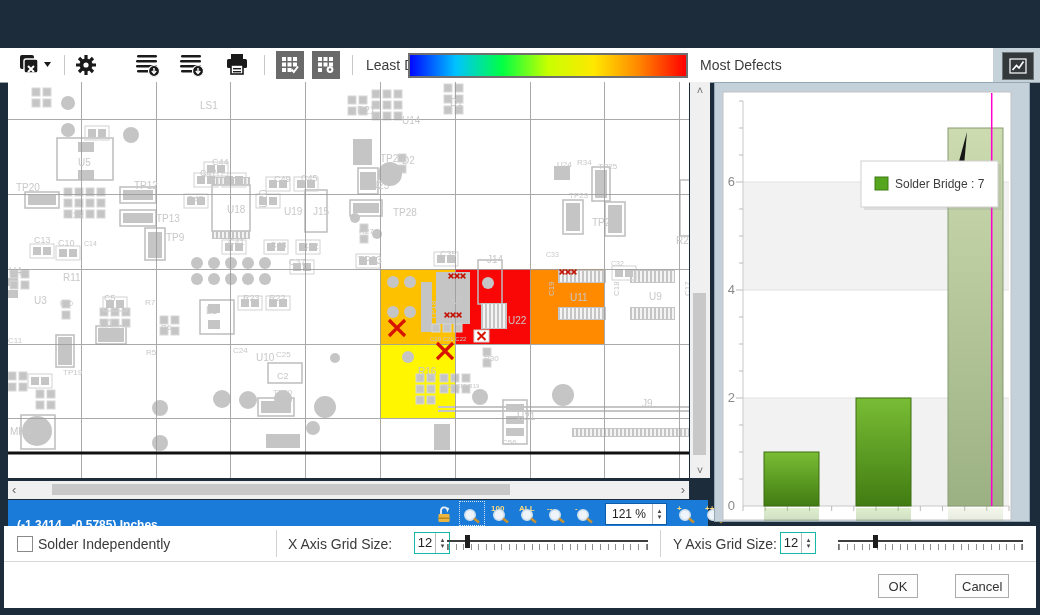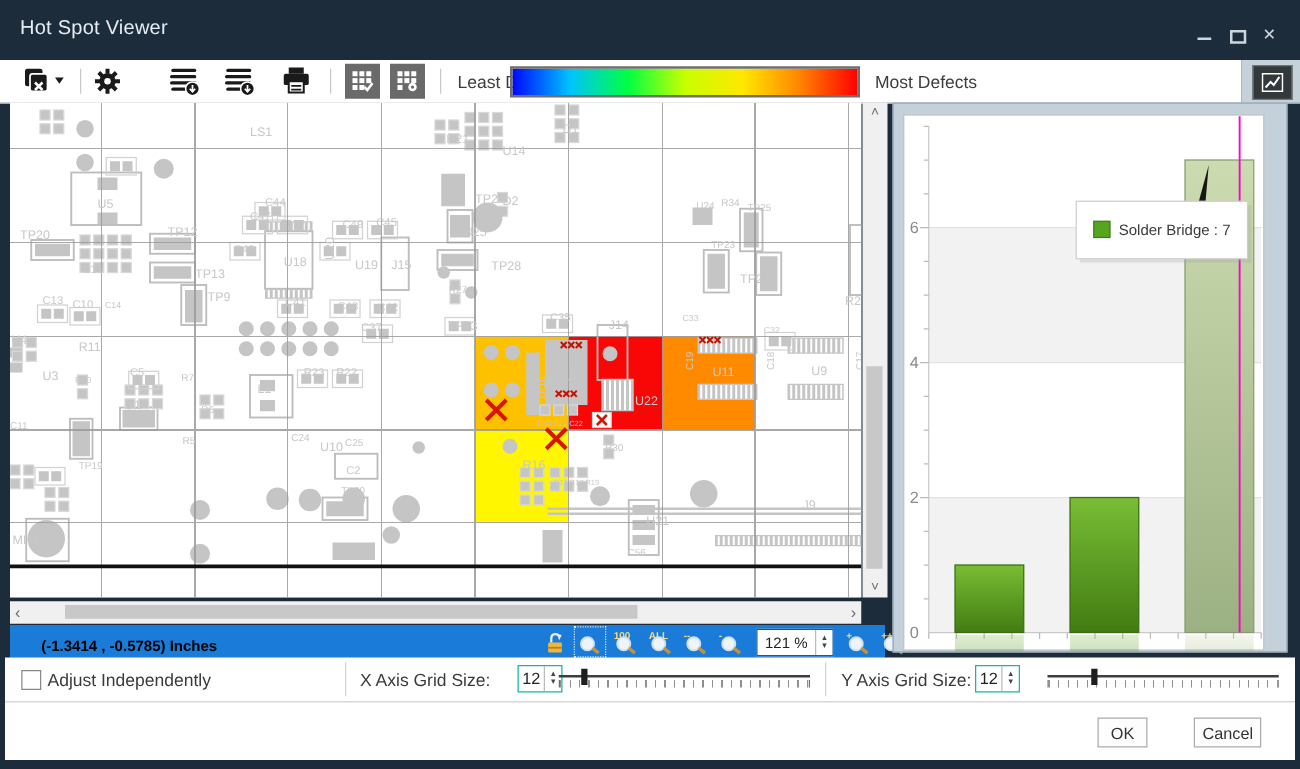--- a/index.html
+++ b/index.html
@@ -24,21 +24,21 @@
   .pcb{position:absolute;left:8px;top:82px;width:681px;height:396px;background:#fff;overflow:hidden;}
   
   .vscroll{position:absolute;left:690px;top:82px;width:20px;height:396px;background:#f0f0f0;}
   .vthumb{position:absolute;left:3px;top:211px;width:13px;height:162px;background:#c8c8c8;}
   .varrow{position:absolute;left:0;width:20px;text-align:center;color:#6b6b6b;font-size:11px;}
   .hscroll{position:absolute;left:8px;top:481px;width:681px;height:18px;background:#f0f0f0;}
   .hthumb{position:absolute;left:44px;top:3px;width:458px;height:11px;background:#c8c8c8;}
   .harrow{position:absolute;top:1px;color:#6b6b6b;font-size:13px;}
   
   .statusbar{position:absolute;left:8px;top:500px;width:700px;height:27px;background:#1a7cd8;}
-  .coords{position:absolute;left:9px;top:10px;color:#000000;font-size:12px;font-weight:bold;margin-left:16px;}
+  .coords{position:absolute;left:9px;top:18px;color:#ffffff;font-size:12px;font-weight:bold;}
   .zoomtools{position:absolute;left:425px;top:1px;height:25px;display:flex;align-items:center;}
   .magwrap{margin:0 2px;padding:1px;display:inline-flex;}
   .magwrap.sel{border:1px dotted #cfe3f5;}
   .zspin{width:60px;height:20px;background:#fff;border:1px solid #0d5ea8;display:flex;margin:0 6px;}
   .zspin .val{flex:1;font-size:12px;color:#222;text-align:center;line-height:20px;}
   .arrows{width:13px;border-left:1px solid #bbb;display:flex;flex-direction:column;align-items:center;justify-content:center;font-size:7px;line-height:6px;color:#444;}
   
   .controls{position:absolute;left:4px;top:526px;width:1032px;height:35px;background:#fff;}
   .ctl-sep{position:absolute;top:4px;width:1px;height:27px;background:#d2d2d2;}
   .checkbox{position:absolute;left:13px;top:10px;width:14px;height:14px;border:1px solid #8a8a8a;background:#fff;}
@@ -57,30 +57,20 @@
        font-family:"Liberation Sans",sans-serif;text-align:center;line-height:22px;}
   
   .panel{position:absolute;left:714px;top:82px;width:316px;height:440px;background:#c4d0da;border:1px solid #96a7b4;box-sizing:border-box;}
   svg text{font-family:"Liberation Sans",sans-serif;}
 </style>
 </head>
 <body>
 
 <div class="window">
 
-  <div class="titlebar">
-    <span class="title">Hot Spot Viewer</span>
-    <div class="winbtn wb-min">
-        <i></i>
-      </div>
-    <div class="winbtn wb-max">
-        <i></i>
-      </div>
-    <div class="winbtn wb-close">✕</div>
-  </div>
 
   <div class="toolbar">
     <div class="tb-ico" style="left:18px">
       <svg width="34" height="24" viewBox="0 0 34 24">
         <rect x="2" y="2" width="14" height="14" rx="2" fill="#1a1a1a"></rect>
         <rect x="6" y="6" width="14" height="14" rx="2" fill="#1a1a1a" stroke="#fff" stroke-width="1.4"></rect>
         <path d="M10 13 L16 19 M16 13 L10 19" stroke="#fff" stroke-width="2"></path>
         <path d="M26 9 L33 9 L29.5 14 Z" fill="#1a1a1a"></path>
       </svg>
     </div>
@@ -705,21 +695,21 @@
             <text x="1" y="8" font-size="8" font-weight="bold" fill="#ffd97a">++</text>
             <circle cx="9" cy="12" r="5.2" fill="#eef4fa" stroke="#cfe0ee" stroke-width="1.6"></circle>
             <line x1="13" y1="15.5" x2="18" y2="19.5" stroke="#c89232" stroke-width="2.6"></line>
           </svg>
         </span>
       </div>
   </div>
 
   <div class="controls">
     <div class="checkbox"></div>
-    <span class="ctl-label" style="left:34px">Adjust Independently</span>
+    <span class="ctl-label" style="left:34px">Solder Independently</span>
     <div class="ctl-sep" style="left:272px"></div>
     <span class="ctl-label" style="left:284px">X Axis Grid Size:</span>
     <div class="spin" style="left:410px">
       <span class="val">12</span>
       <span class="arrows">
           <span>▴</span>
           <span>▾</span>
         </span>
     </div>
     <div class="slider" style="left:443px;width:201px">

